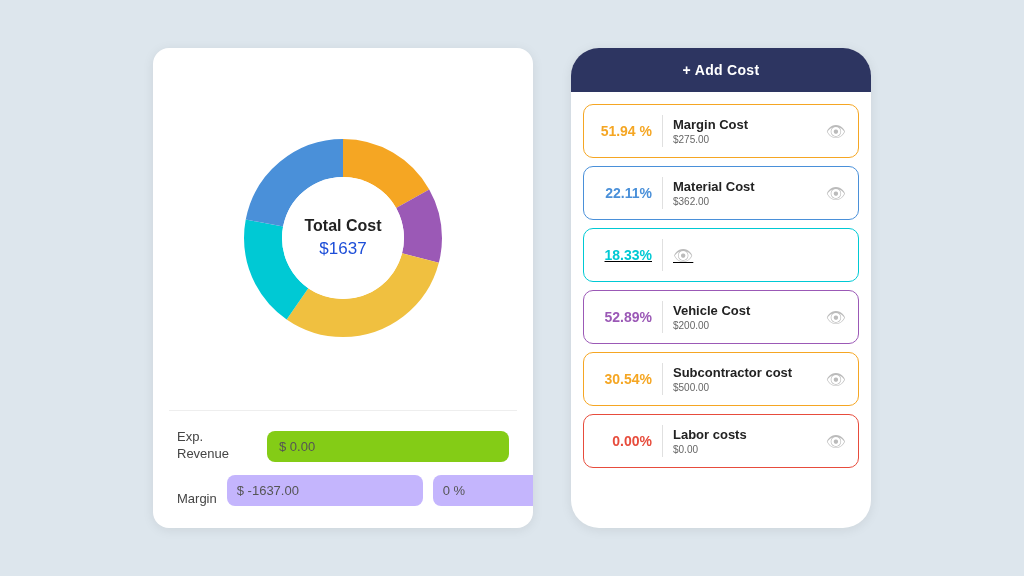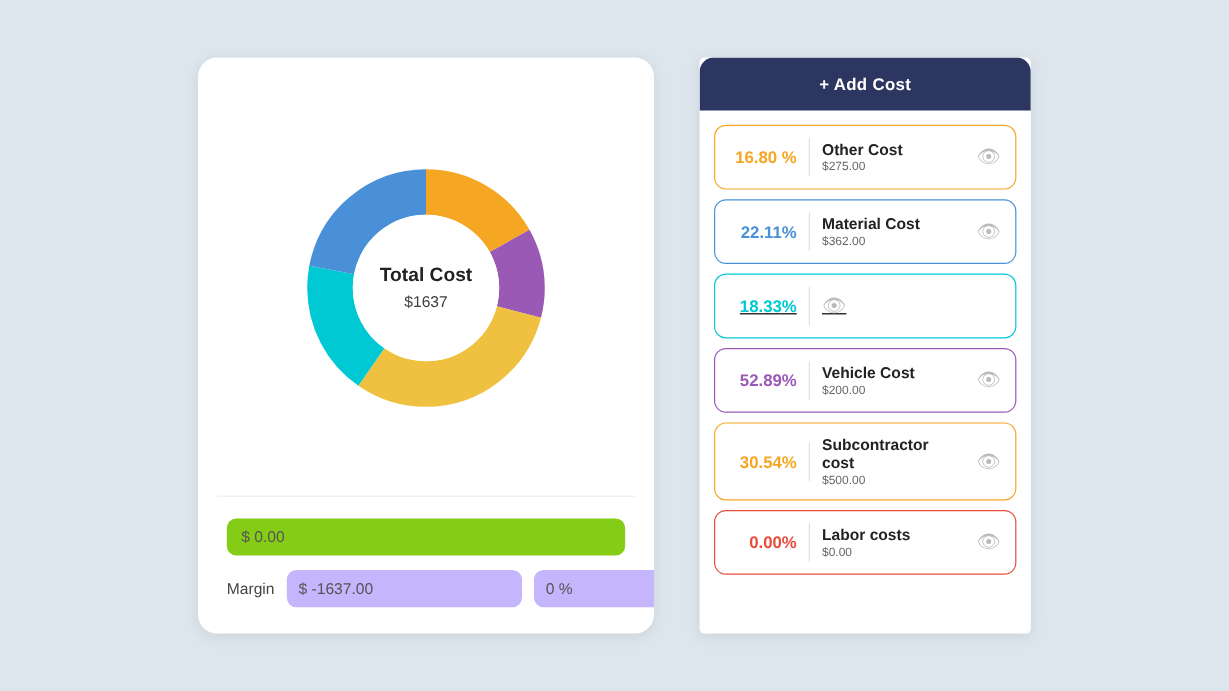--- a/index.html
+++ b/index.html
@@ -63,22 +63,22 @@
       text-align: center;
     }
 
     .donut-center .total-label {
       font-size: 16px;
       font-weight: 700;
       color: #222;
     }
 
     .donut-center .total-value {
-      font-size: 13px;
-      color: #404040;
+      font-size: 17px;
+      color: #1d4ed8;
       margin-top: 4px;
     }
 
     .divider {
       height: 1px;
       background: #eee;
       margin: 0 16px;
     }
 
     .stats-section {
@@ -104,21 +104,21 @@
       border: none;
       border-radius: 8px;
       padding: 8px 12px;
       font-size: 13px;
       color: #555;
       outline: none;
     }
 
     .margin-row {
       display: flex;
-      align-items: center;
+      align-items: flex-end;
       gap: 10px;
       margin-top: 4px;
     }
 
     .margin-label {
       font-size: 13px;
       color: #444;
       width: 90px;
     }
 
@@ -135,22 +135,22 @@
       border-radius: 8px;
       padding: 8px 10px;
       font-size: 13px;
       color: #555;
       outline: none;
     }
 
     
     .right-card {
       background: #fff;
-      border-radius: 4px;
-      width: 276px;
+      border-radius: 28px;
+      width: 300px;
       min-height: 480px;
       display: flex;
       flex-direction: column;
       box-shadow: 0 2px 12px rgba(0,0,0,0.08);
       overflow: hidden;
       margin-left: 18px;
     }
 
     .add-cost-btn {
       background: #2d3561;
@@ -259,42 +259,43 @@
           <div class="total-label">Total Cost</div>
           <div class="total-value">$1637</div>
         </div>
       </div>
     </div>
 
     <div class="divider"></div>
 
     <div class="stats-section">
       <div class="stat-row">
+        <div class="stat-label">Exp.<br>Revenue</div>
         <input class="stat-input" type="text" value="$ 0.00" readonly="" style="">
       </div>
       <div class="margin-row">
         <div class="margin-label">Margin</div>
         <div class="margin-inputs">
           <input class="margin-input" type="text" value="$ -1637.00" readonly="" style="">
           <input class="margin-input" type="text" value="0 %" readonly="" style="">
         </div>
       </div>
     </div>
   </div>
 
   <div class="right-card">
     <button class="add-cost-btn">+ Add Cost</button>
 
     <div class="cost-list">
 
       <div class="cost-item item-labor">
-        <div class="cost-percent">16.80 %</div>
-        <div class="cost-divider"></div>
-        <div class="cost-info">
-          <div class="cost-name">Other Cost</div>
+        <div class="cost-percent">51.94 %</div>
+        <div class="cost-divider"></div>
+        <div class="cost-info">
+          <div class="cost-name">Margin Cost</div>
           <div class="cost-value">$275.00</div>
         </div>
         <span class="eye-icon">👁</span>
       </div>
 
       <div class="cost-item item-material">
         <div class="cost-percent">22.11%</div>
         <div class="cost-divider"></div>
         <div class="cost-info">
           <div class="cost-name">Material Cost</div>

